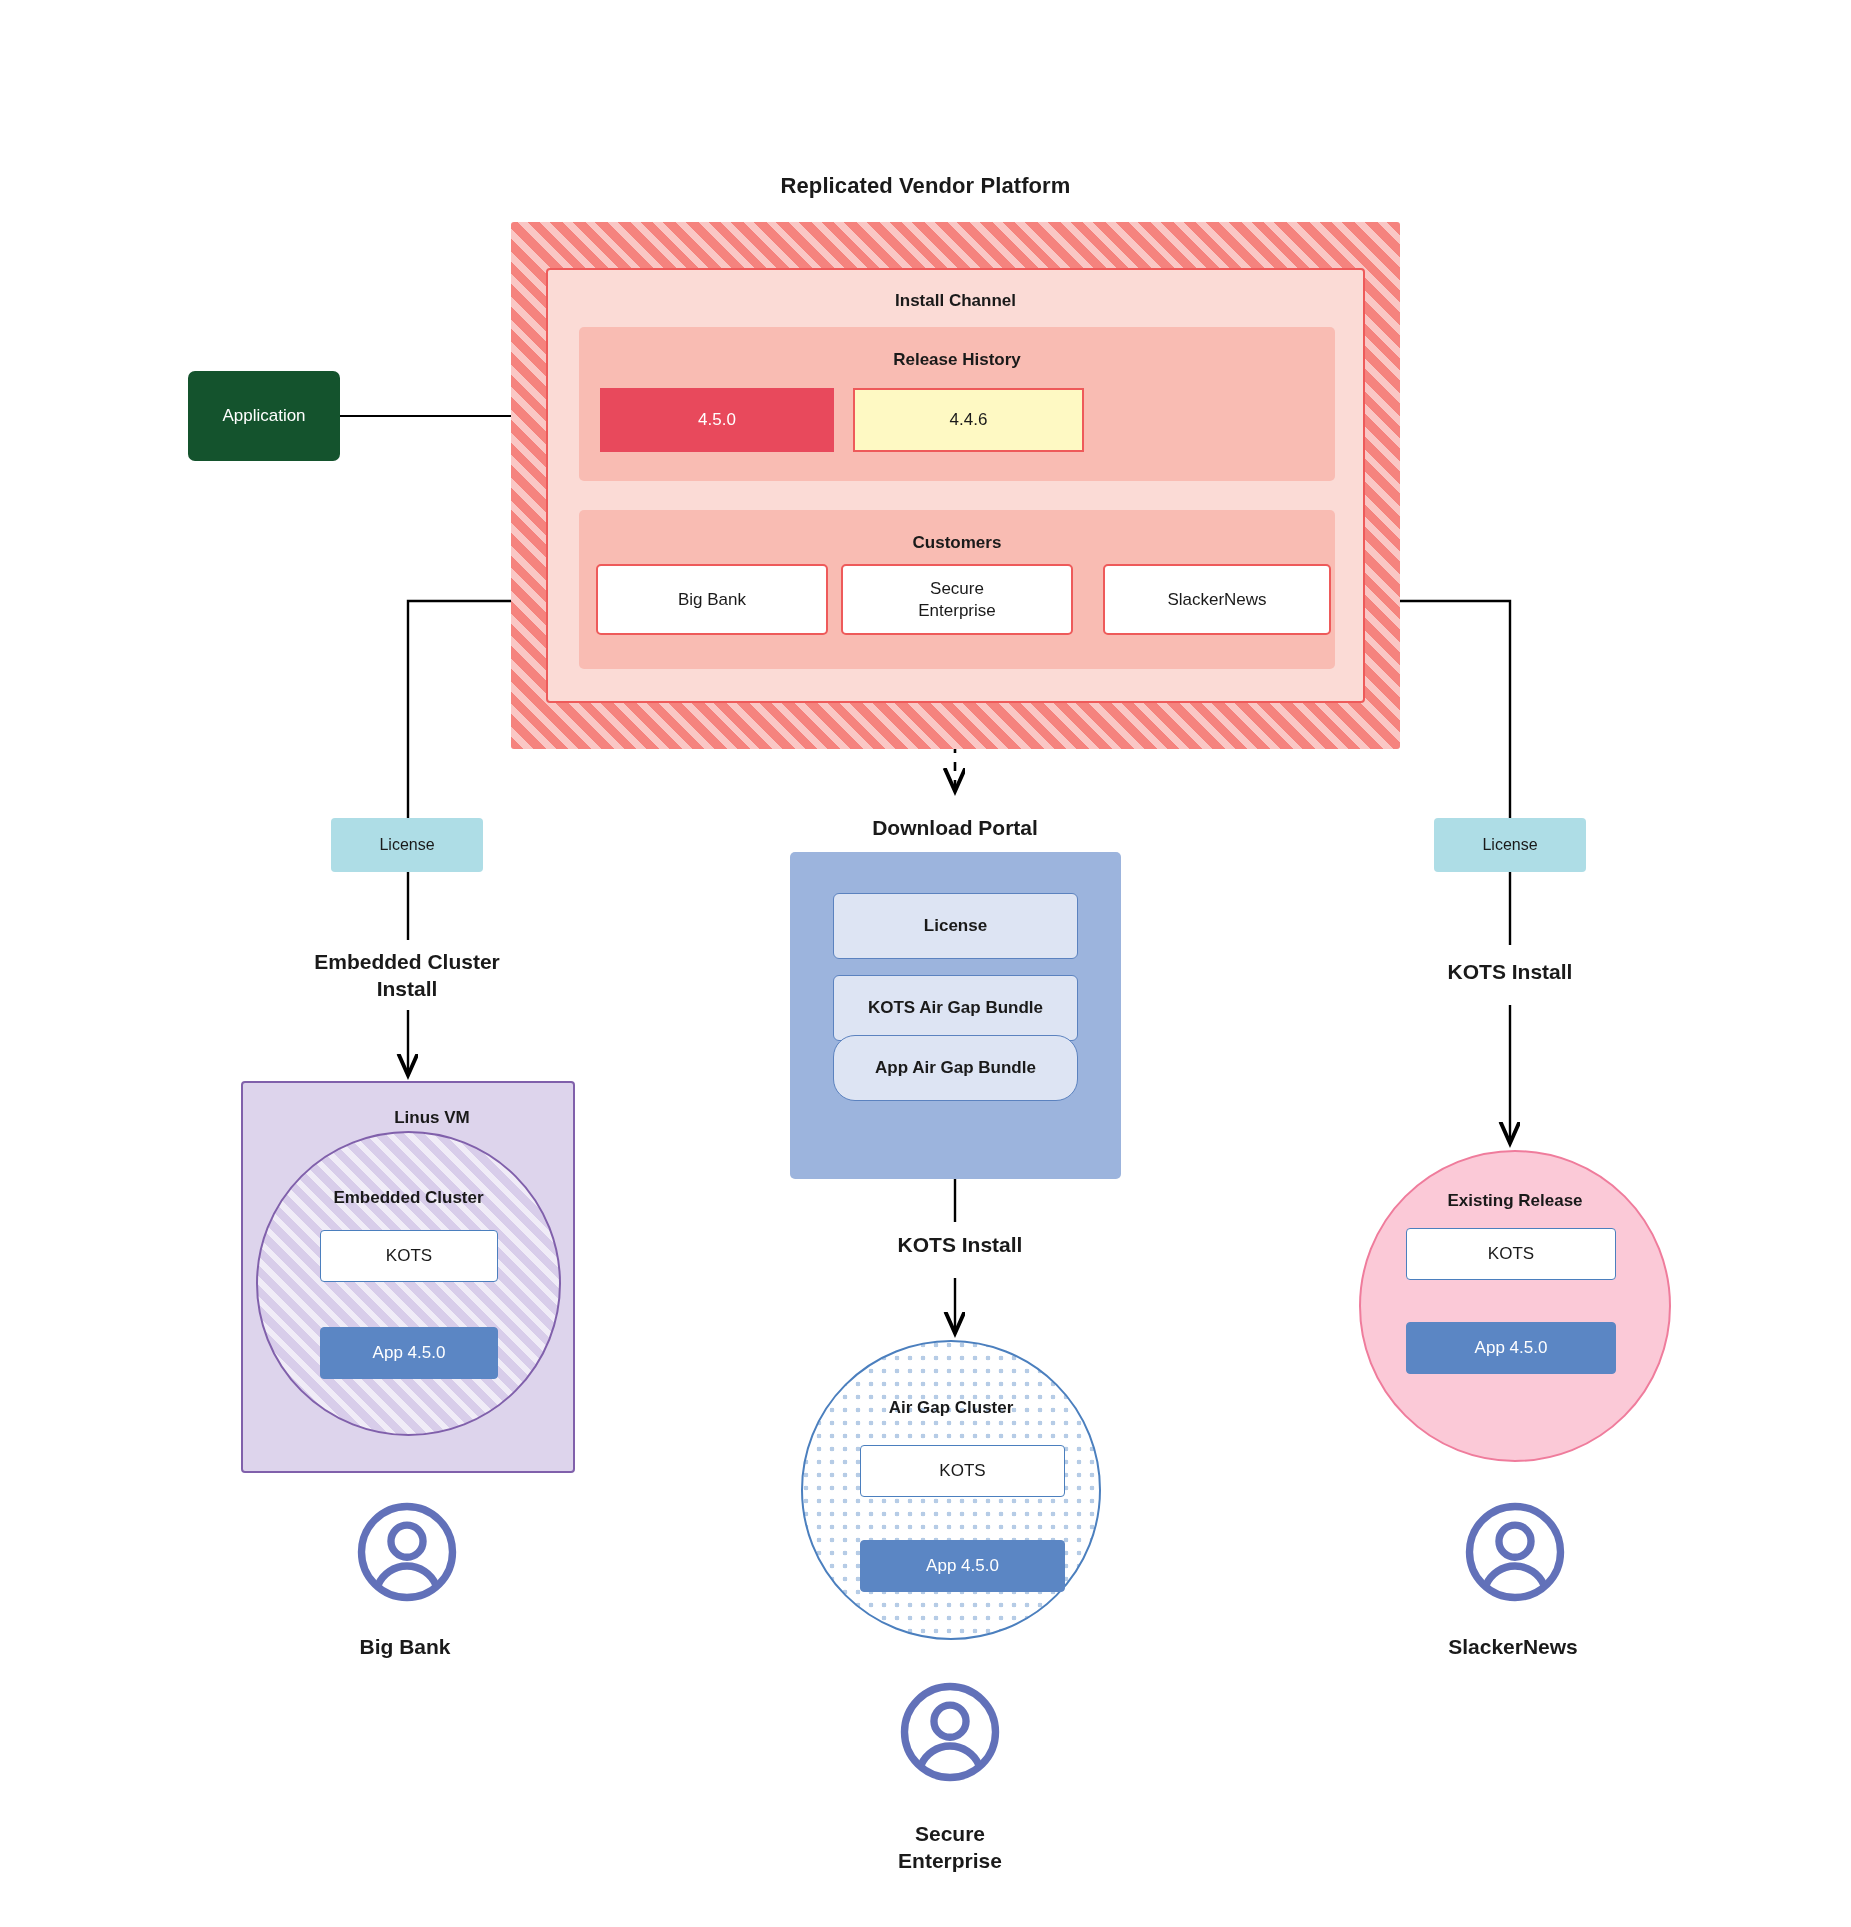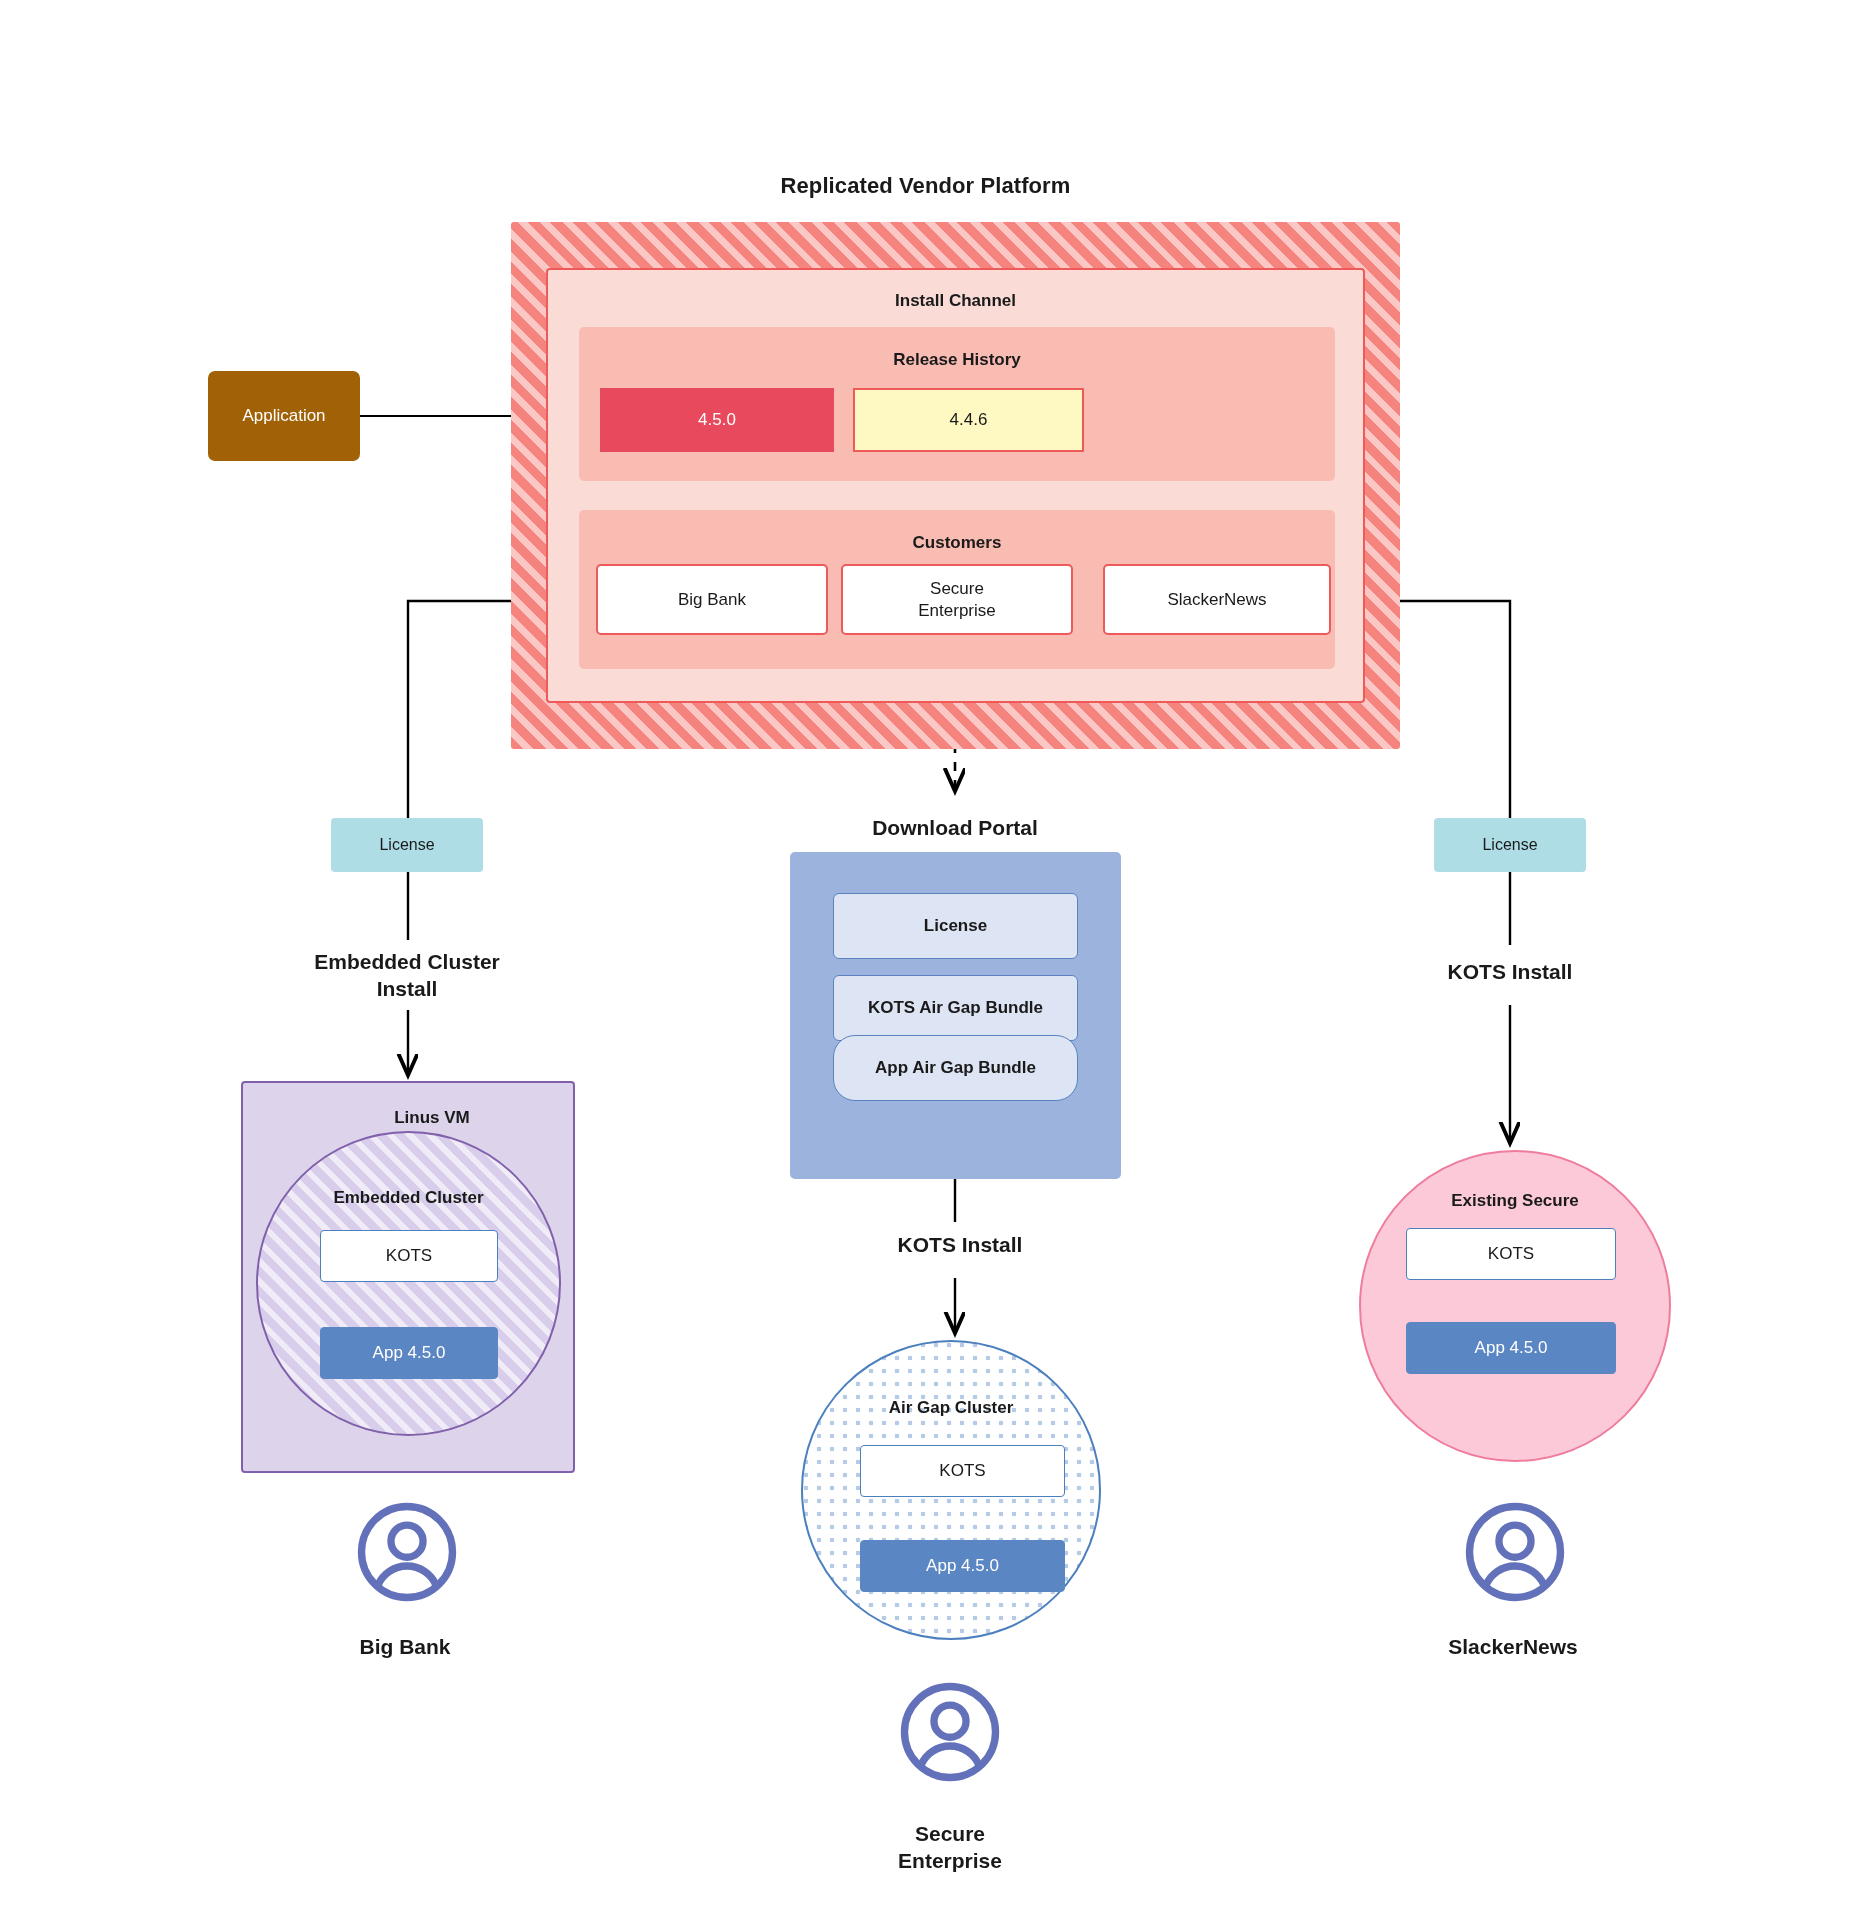--- a/index.html
+++ b/index.html
@@ -78,23 +78,22 @@
     border:2px solid #ee5a5a;border-radius:5px;
     font-size:17px;
   }
   #customer-0{left:596px;width:232px;}
   #customer-1{left:841px;width:232px;}
   #customer-2{left:1103px;width:228px;}
 
   
   #application{
     left:188px;top:371px;width:152px;height:90px;
-    background:#a16207;color:#ffffff;border-radius:7px;
-    font-size:17px;
-    margin-left:20px;
+    background:#14532d;color:#ffffff;border-radius:7px;
+    font-size:17px;
   }
 
   
   .license-chip{
     height:54px;background:#aedde6;border-radius:4px;font-size:16px;
   }
   #license-left{left:331px;width:152px;top:818px;}
   #license-right{left:1434px;width:152px;top:818px;}
 
   .flow-label{
@@ -290,21 +289,21 @@
   <div class="abs ctr portal-item" id="portal-2">App Air Gap Bundle</div>
 
   <div class="abs" id="linus-vm"></div>
   <div class="abs ctr" id="linus-vm-label">Linus VM</div>
   <div class="abs" id="embedded-cluster-circle"></div>
   <div class="abs ctr" id="embedded-cluster-label">Embedded Cluster</div>
   <div class="abs ctr" id="ec-kots">KOTS</div>
   <div class="abs ctr" id="ec-app">App 4.5.0</div>
 
   <div class="abs" id="existing-cluster-circle"></div>
-  <div class="abs ctr" id="existing-cluster-label">Existing Secure</div>
+  <div class="abs ctr" id="existing-cluster-label">Existing Release</div>
   <div class="abs ctr" id="xc-kots">KOTS</div>
   <div class="abs ctr" id="xc-app">App 4.5.0</div>
 
   <div class="abs" id="airgap-circle"></div>
   <div class="abs ctr" id="airgap-label">Air Gap Cluster</div>
   <div class="abs ctr" id="ag-kots">KOTS</div>
   <div class="abs ctr" id="ag-app">App 4.5.0</div>
 
   <div class="abs persona-icon" id="persona-0-icon">
     <svg viewBox="0 0 48 48" width="104" height="104" xmlns="http://www.w3.org/2000/svg">

